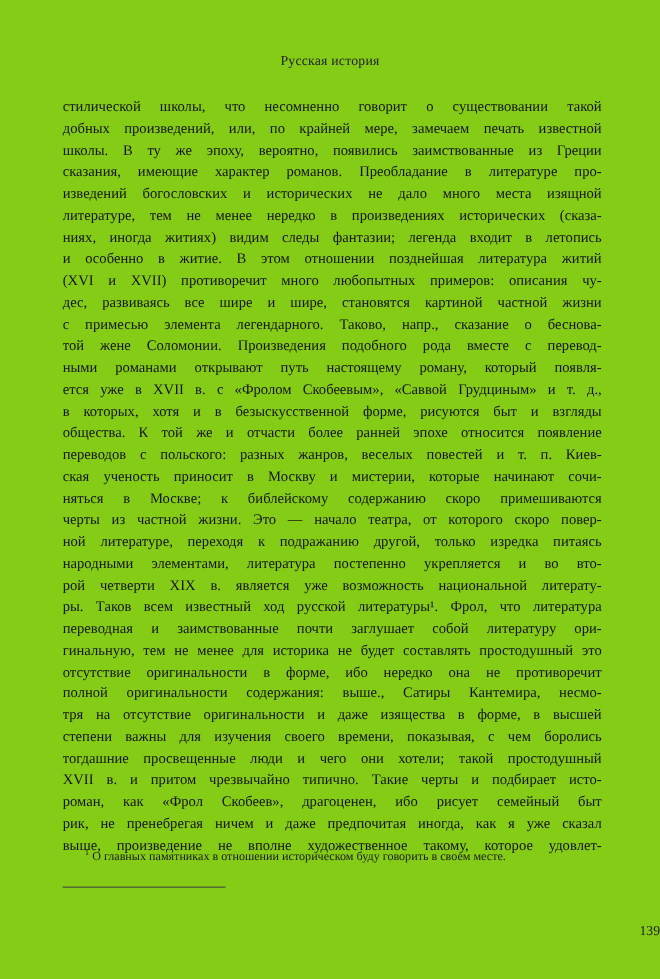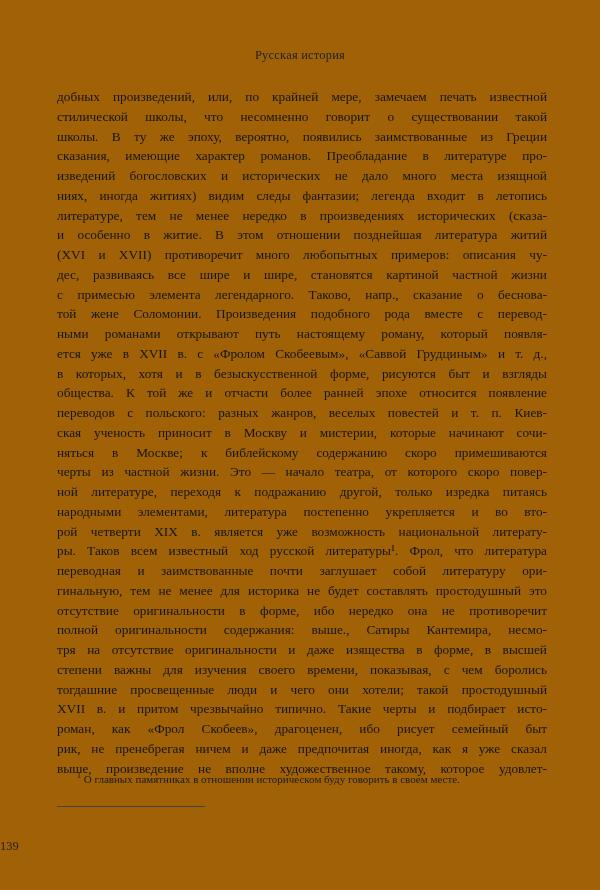--- a/index.html
+++ b/index.html
@@ -4,21 +4,21 @@
 <style>
   html, body {
     margin: 0;
     padding: 0;
     background: #ffffff;
   }
   .page {
     position: relative;
     width: 600px;
     height: 890px;
-    background: #a16207;
+    background: #84cc16;
     font-family: "Liberation Serif", serif;
     color: #1a1a1a;
     box-sizing: border-box;
     overflow: hidden;
   }
   .running-header {
     position: absolute;
     top: 48px;
     left: 0;
     width: 100%;
@@ -62,40 +62,40 @@
   }
   .footnote sup {
     font-size: 8px;
     line-height: 0;
   }
   .page-number {
     position: absolute;
     left: 0;
     top: 839px;
     width: 100%;
-    text-align: left;
+    text-align: right;
     font-size: 12.5px;
     color: #222222;
   }
 </style>
 </head>
 <body>
 
 <div class="page">
 
   <div class="running-header">Русская история</div>
 
   <div class="body-text">
+      <div class="body-line">стилической школы, что несомненно говорит о существовании такой</div>
       <div class="body-line">добных произведений, или, по крайней мере, замечаем печать известной</div>
-      <div class="body-line">стилической школы, что несомненно говорит о существовании такой</div>
       <div class="body-line">школы. В ту же эпоху, вероятно, появились заимствованные из Греции</div>
       <div class="body-line">сказания, имеющие характер романов. Преобладание в литературе про-</div>
       <div class="body-line">изведений богословских и исторических не дало много места изящной</div>
+      <div class="body-line">литературе, тем не менее нередко в произведениях исторических (сказа-</div>
       <div class="body-line">ниях, иногда житиях) видим следы фантазии; легенда входит в летопись</div>
-      <div class="body-line">литературе, тем не менее нередко в произведениях исторических (сказа-</div>
       <div class="body-line">и особенно в житие. В этом отношении позднейшая литература житий</div>
       <div class="body-line">(XVI и XVII) противоречит много любопытных примеров: описания чу-</div>
       <div class="body-line">дес, развиваясь все шире и шире, становятся картиной частной жизни</div>
       <div class="body-line">с примесью элемента легендарного. Таково, напр., сказание о беснова-</div>
       <div class="body-line">той жене Соломонии. Произведения подобного рода вместе с перевод-</div>
       <div class="body-line">ными романами открывают путь настоящему роману, который появля-</div>
       <div class="body-line">ется уже в XVII в. с «Фролом Скобеевым», «Саввой Грудциным» и т. д.,</div>
       <div class="body-line">в которых, хотя и в безыскусственной форме, рисуются быт и взгляды</div>
       <div class="body-line">общества. К той же и отчасти более ранней эпохе относится появление</div>
       <div class="body-line">переводов с польского: разных жанров, веселых повестей и т. п. Киев-</div>

